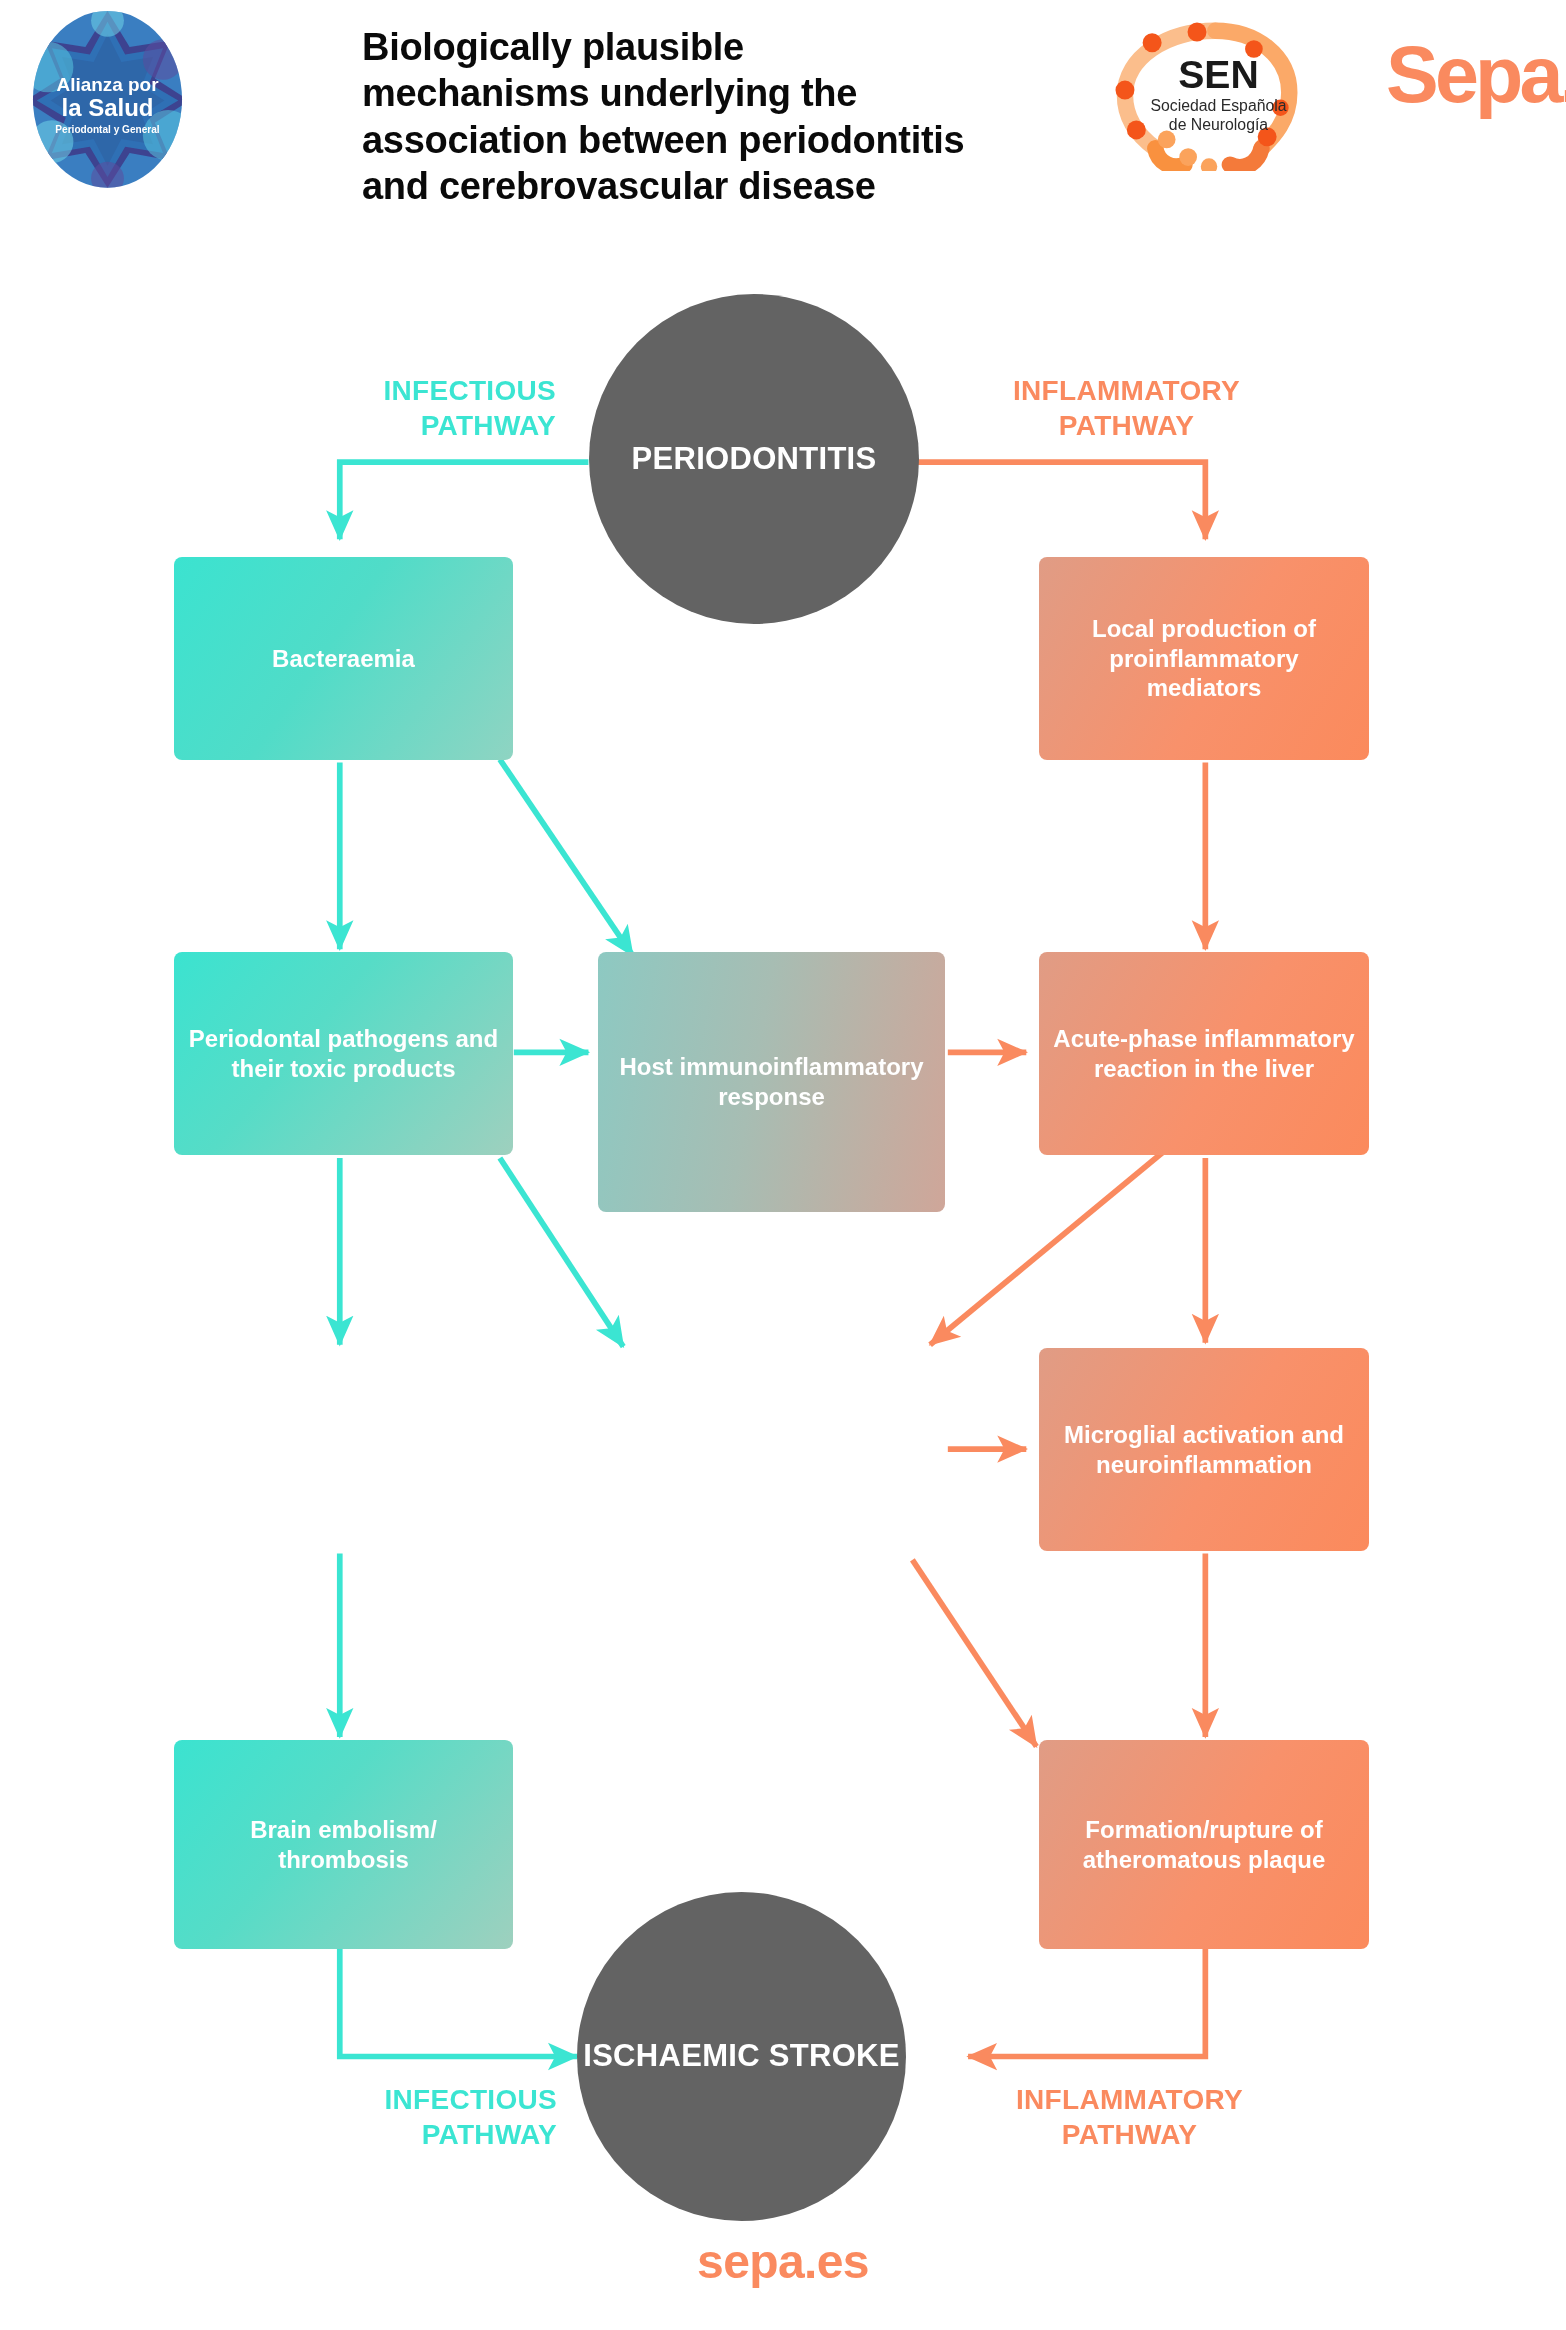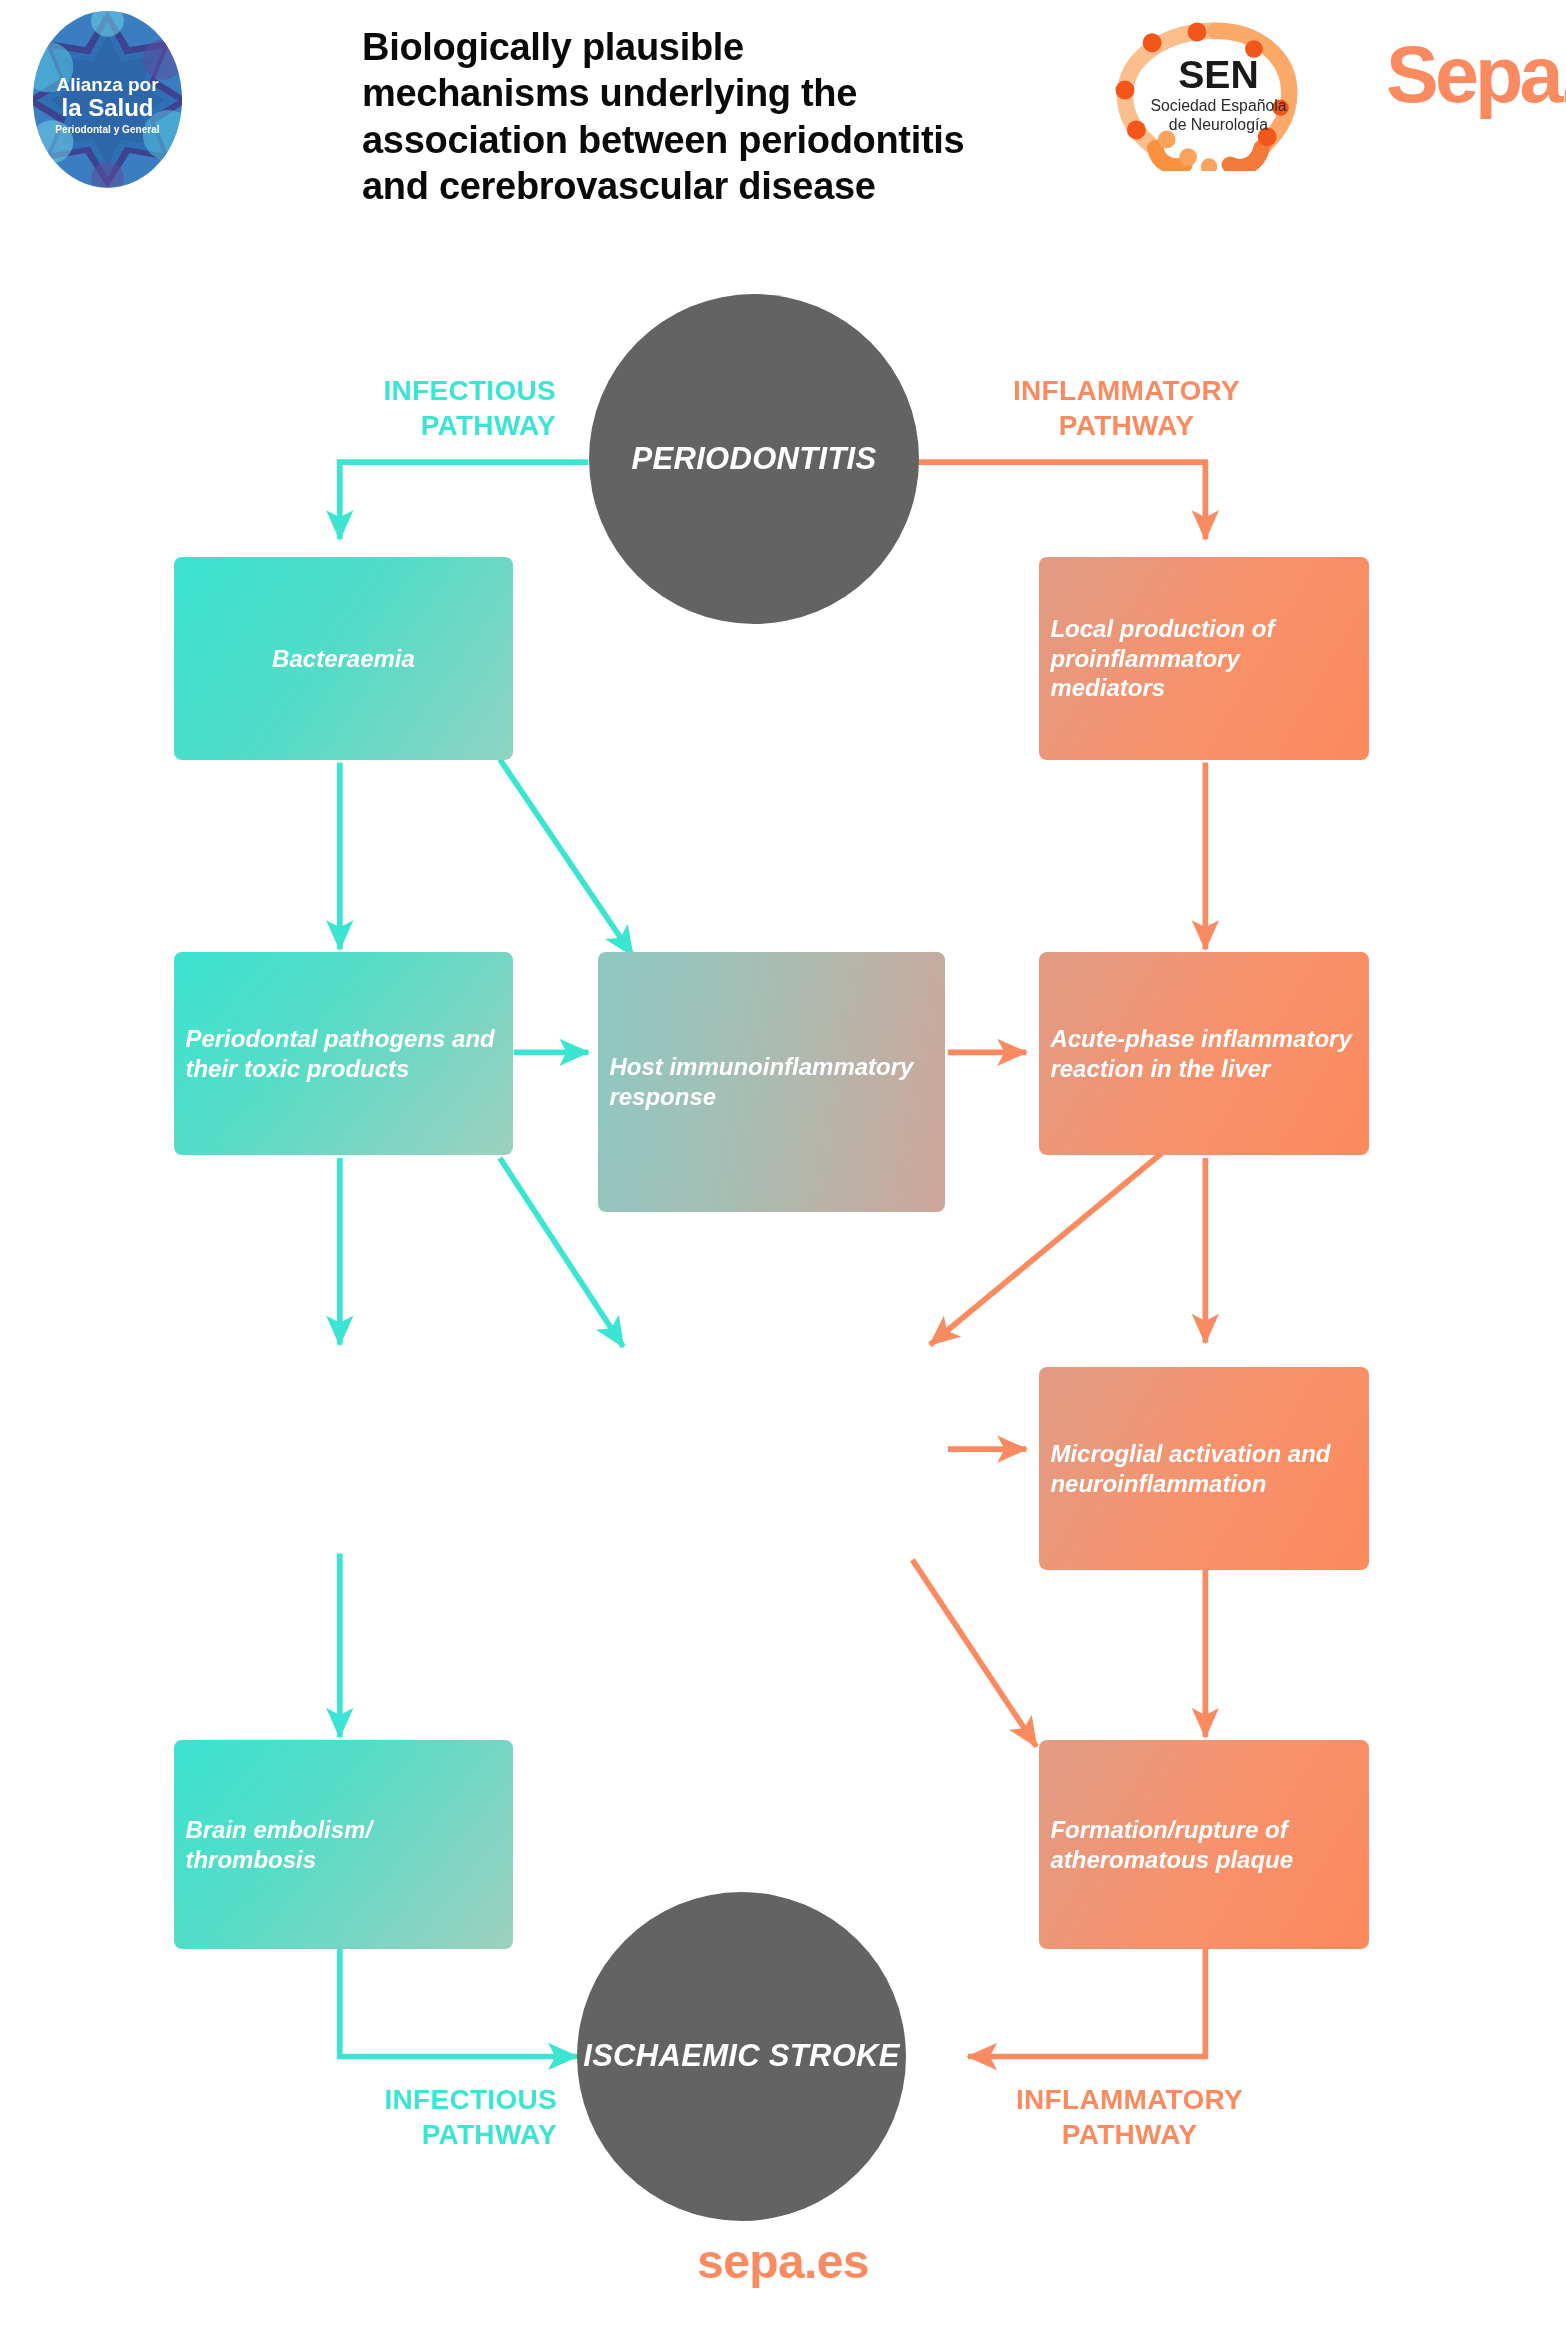--- a/index.html
+++ b/index.html
@@ -21,21 +21,21 @@
              font-size:79px;font-weight:bold;color:#FA8A5F;letter-spacing:-3.8px;
              line-height:1;}
 
   
   #canvas{position:absolute;left:0;top:0;width:1566px;height:2330px;}
   #wires{position:absolute;left:0;top:0;width:1566px;height:2330px;
          pointer-events:none;}
 
   
   .node{position:absolute;display:flex;align-items:center;justify-content:center;
-        color:#ffffff;font-weight:bold;box-sizing:border-box;font-style:italic;}
+        text-align:center;color:#ffffff;font-weight:bold;box-sizing:border-box;}
 
   .circle{border-radius:50%;background:#636363;font-size:31px;letter-spacing:0.3px;
           line-height:1.18;}
 
   .rbox{border-radius:8px;font-size:24px;line-height:1.24;padding:6.3px 11.4px;}
   .teal  {background:linear-gradient(125deg,#3BE3D0 0%,#50DCC8 45%,#8FD4C2 100%);}
   .teal2 {background:linear-gradient(130deg,#3BE3D0 0%,#56DCC7 40%,#9ED0BE 100%);}
   .orange{background:linear-gradient(300deg,#FB8A5C 0%,#F8916B 45%,#E09C85 100%);}
   .mixed {background:linear-gradient(100deg,#8DC9C2 0%,#A7BDB3 45%,#CFA699 100%);}
 
@@ -197,21 +197,21 @@
   <div class="node rbox mixed" style="left:598px;top:952px;width:347px;height:260px;">
     <span>Host immunoinflammatory response</span>
   </div>
 
   <div class="node rbox orange" style="left:1039px;top:952px;width:330px;height:203px;">
     <span>Acute-phase inflammatory reaction in the liver</span>
   </div>
 
 
 
-  <div class="node rbox orange" style="left:1039px;top:1348px;width:330px;height:203px;margin-top:19px;">
+  <div class="node rbox orange" style="left:1039px;top:1348px;width:330px;height:203px;">
     <span>Microglial activation and neuroinflammation</span>
   </div>
 
   <div class="node rbox teal2" style="left:174px;top:1740px;width:339px;height:209px;">
     <span>Brain embolism/ thrombosis</span>
   </div>
 
   <div class="node rbox orange" style="left:1039px;top:1740px;width:330px;height:209px;">
     <span>Formation/rupture of atheromatous plaque</span>
   </div>

